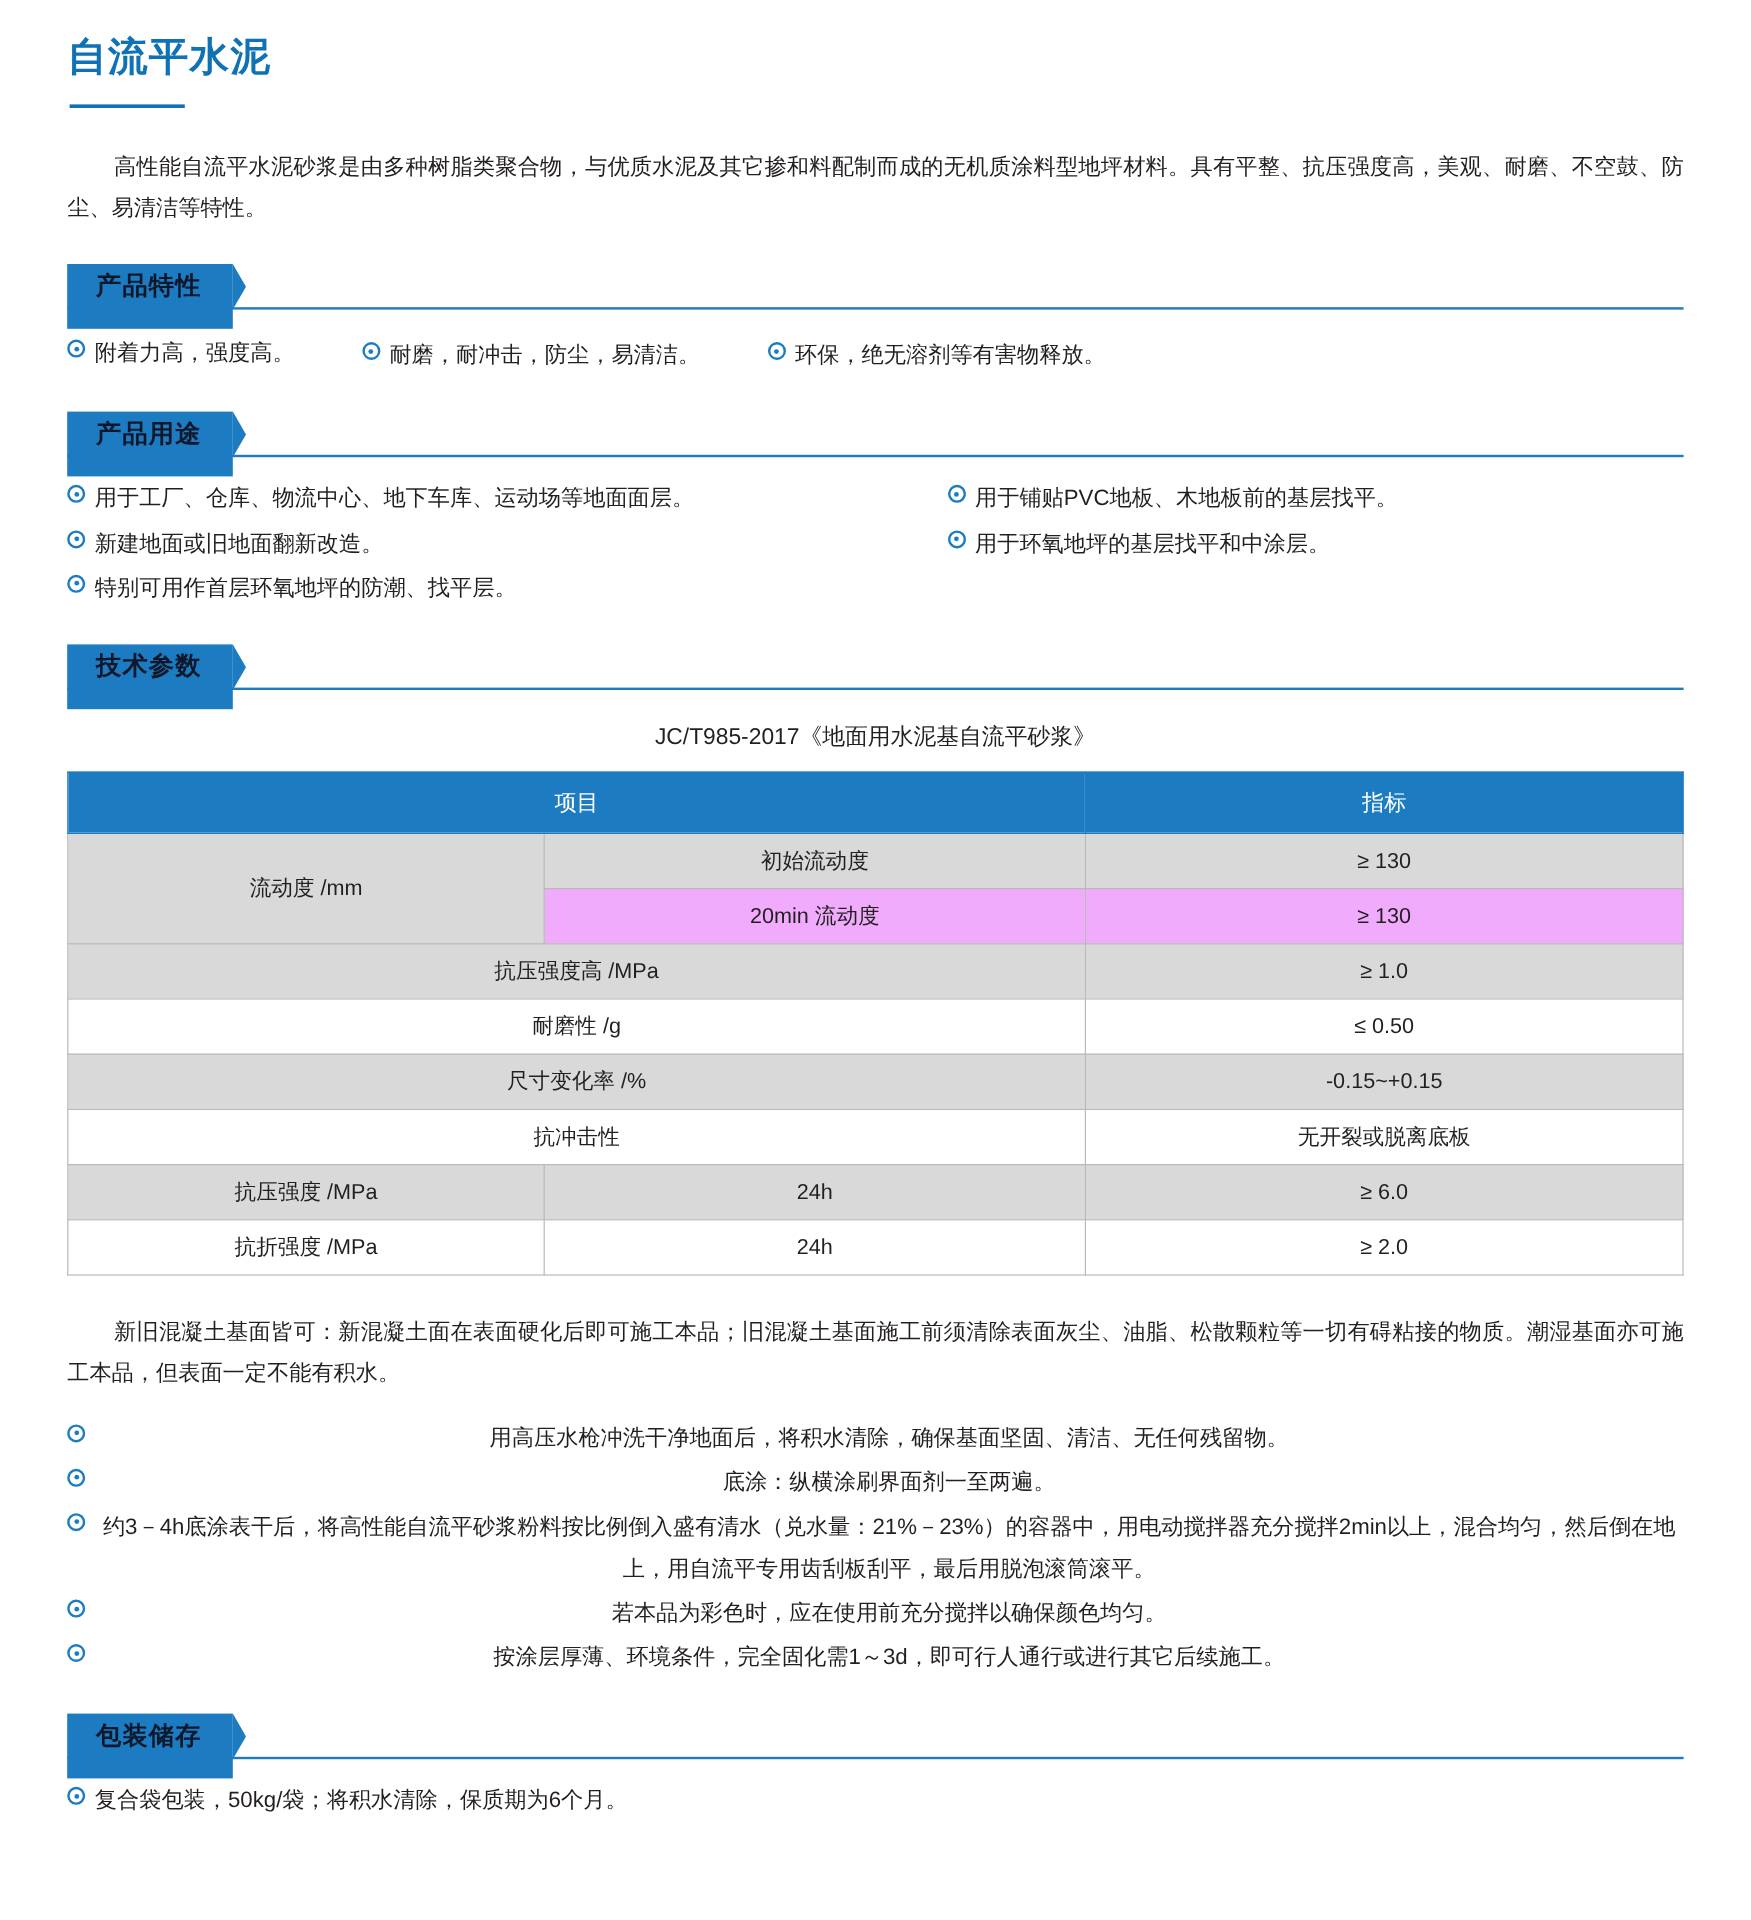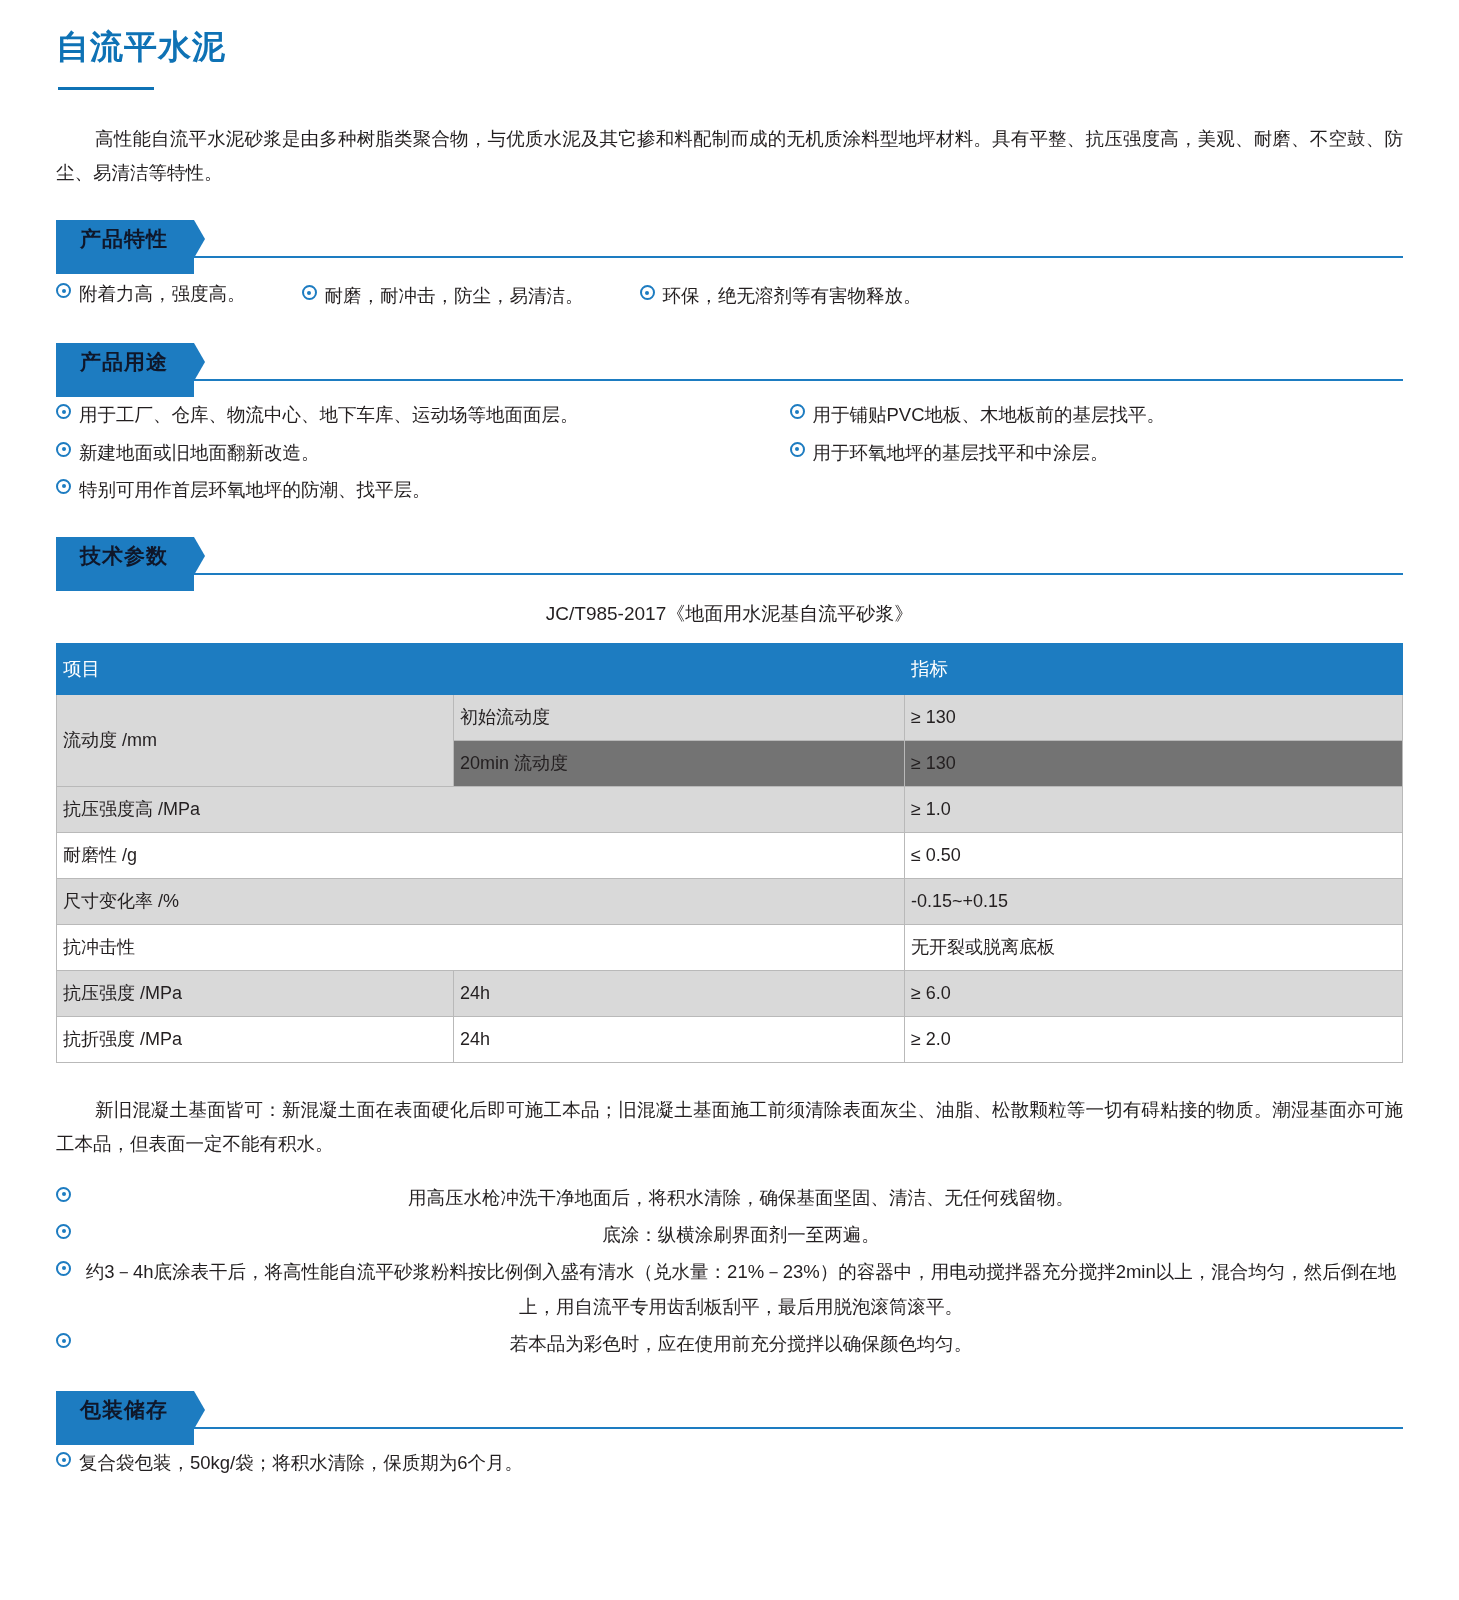--- a/index.html
+++ b/index.html
@@ -135,35 +135,35 @@
     color: #231f20;
   }
   table.spec {
     width: 100%;
     border-collapse: collapse;
     font-size: 18px;
     table-layout: fixed;
   }
   table.spec th, table.spec td {
     border: 1px solid #b9b9b9;
-    text-align: left;
+    text-align: center;
     padding: 9px 6px;
     line-height: 1.5;
     color: #231f20;
   }
   table.spec thead th {
     background: #1d7cc1;
     color: #ffffff;
     border-color: #1d7cc1;
     font-weight: normal;
     font-size: 18.5px;
     padding: 11px 6px;
   }
   table.spec tr.shade td { background: #d9d9d9; }
-  table.spec td.plain { background: #737373; }
+  table.spec td.plain { background: #f0abfc; }
   .col-a { width: 29.5%; }
   .col-b { width: 33.5%; }
   .col-c { width: 37%; }
 
   
   .para {
     font-size: 18.5px;
     line-height: 1.85;
     margin-top: 16px;
     text-align: justify;
@@ -313,20 +313,24 @@
         <span class="txt">底涂：纵横涂刷界面剂一至两遍。</span>
       </div>
       <div class="bullet">
         <span class="dot"></span>
         <span class="txt">约3－4h底涂表干后，将高性能自流平砂浆粉料按比例倒入盛有清水（兑水量：21%－23%）的容器中，用电动搅拌器充分搅拌2min以上，混合均匀，然后倒在地上，用自流平专用齿刮板刮平，最后用脱泡滚筒滚平。</span>
       </div>
       <div class="bullet">
         <span class="dot"></span>
         <span class="txt">若本品为彩色时，应在使用前充分搅拌以确保颜色均匀。</span>
       </div>
+      <div class="bullet">
+        <span class="dot"></span>
+        <span class="txt">按涂层厚薄、环境条件，完全固化需1～3d，即可行人通行或进行其它后续施工。</span>
+      </div>
     </div>
   </div>
 
   <div class="section">
     <div class="sec-head">
       <span class="sec-tag">包装储存</span>
       <div class="sec-rule"></div>
     </div>
     <div class="pack-list">
       <div class="bullet">

